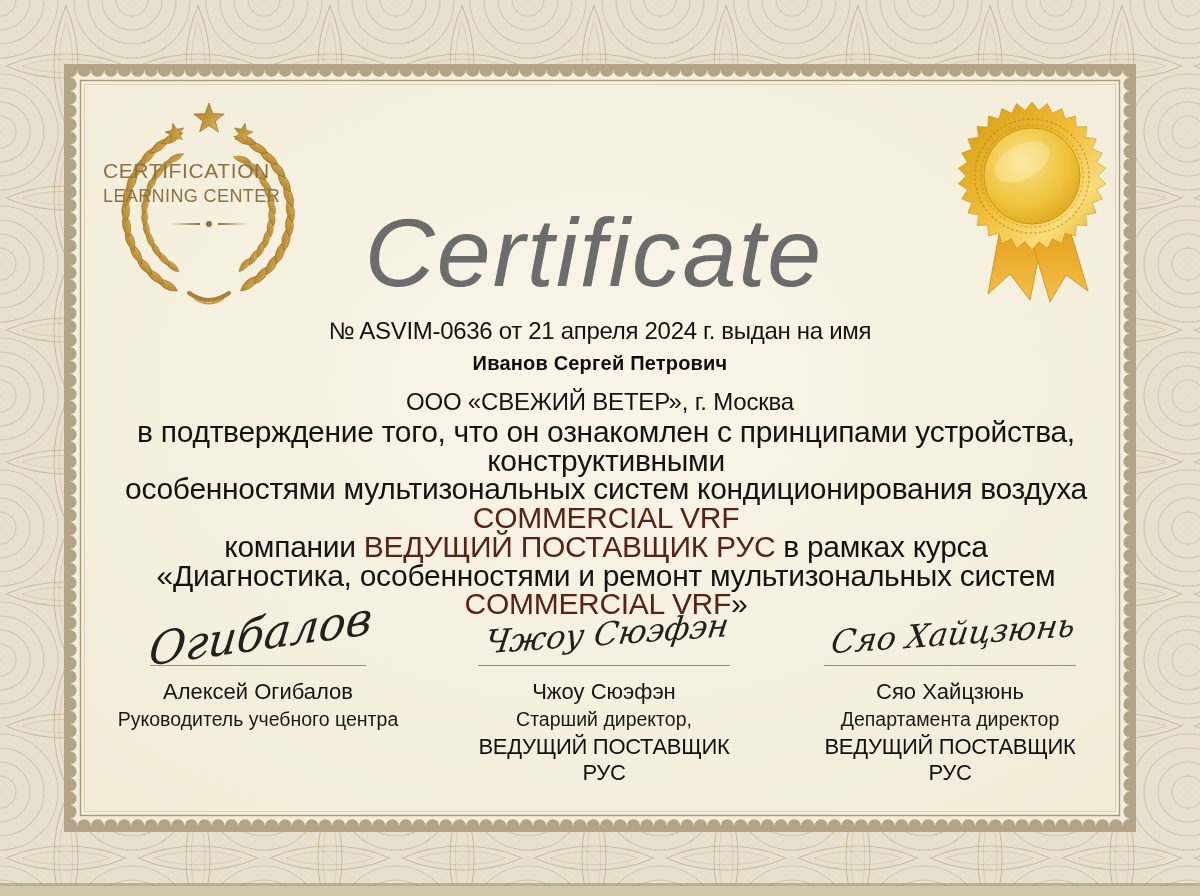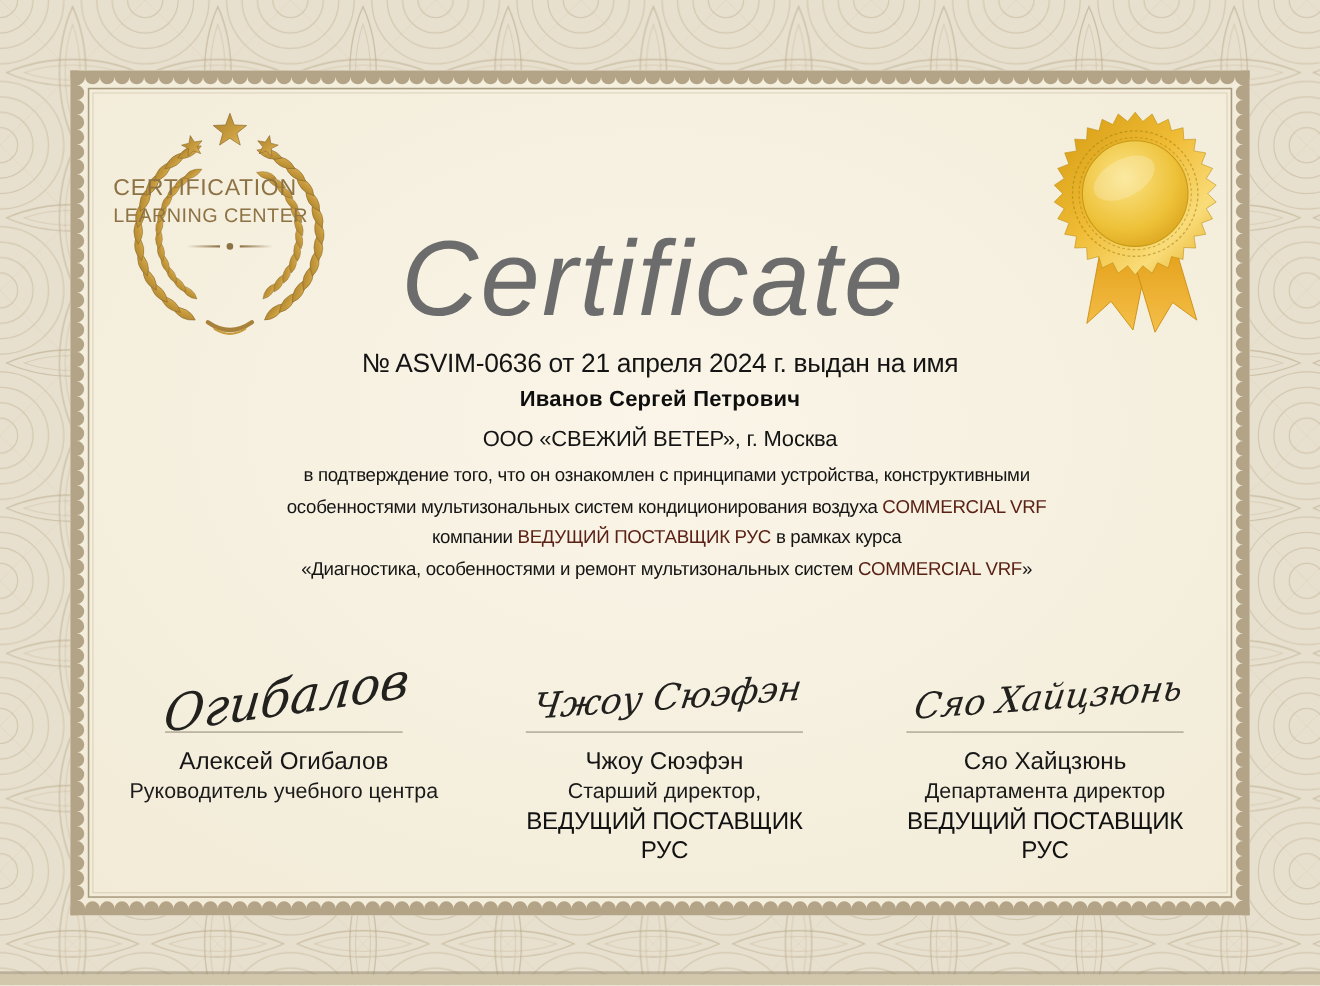--- a/index.html
+++ b/index.html
@@ -25,23 +25,23 @@
   #medal-svg{left:952px;top:98px;z-index:2;}
   
   .title{left:0;right:0;top:197px;text-align:center;z-index:2;
     font-style:italic;font-weight:400;font-size:97px;line-height:1.15;
     color:#6c6c6c;letter-spacing:2px;transform:translateX(-6px);}
   .number{left:64px;right:64px;top:317px;text-align:center;z-index:2;
     font-size:24px;letter-spacing:-.3px;color:#141414;}
   .recipient{left:64px;right:64px;top:352px;text-align:center;z-index:2;
     font-size:20px;font-weight:700;letter-spacing:.2px;color:#0e0e0e;}
   .company{left:64px;right:64px;top:388px;text-align:center;z-index:2;
-    font-size:20px;letter-spacing:-.2px;color:#141414;}
+    font-size:24px;letter-spacing:-.2px;color:#141414;}
   .bodytext{left:64px;right:52px;top:418px;text-align:center;z-index:2;
-    font-size:17px;line-height:28.7px;letter-spacing:-.3px;color:#141414;}
+    font-size:30px;line-height:28.7px;letter-spacing:-.3px;color:#141414;}
   .accent{color:#5a2115;}
   
   .sig-col{top:577px;text-align:center;z-index:2;}
   .sig-script{height:84px;display:flex;align-items:flex-end;justify-content:center;
     font-family:"DejaVu Serif","Liberation Serif",serif;font-style:italic;color:#22211e;}
   .script-text{display:inline-block;transform-origin:50% 90%;}
   .sc-big{font-size:45px;transform:rotate(-8deg) skewX(-14deg);}
   .sc-med{font-size:32px;transform:rotate(-4deg) skewX(-12deg);padding-bottom:8px;}
   .sig-rule{height:1px;background:#97907e;margin:4px auto 0;}
   .sig-name{margin-top:13px;font-size:22px;color:#161616;}

